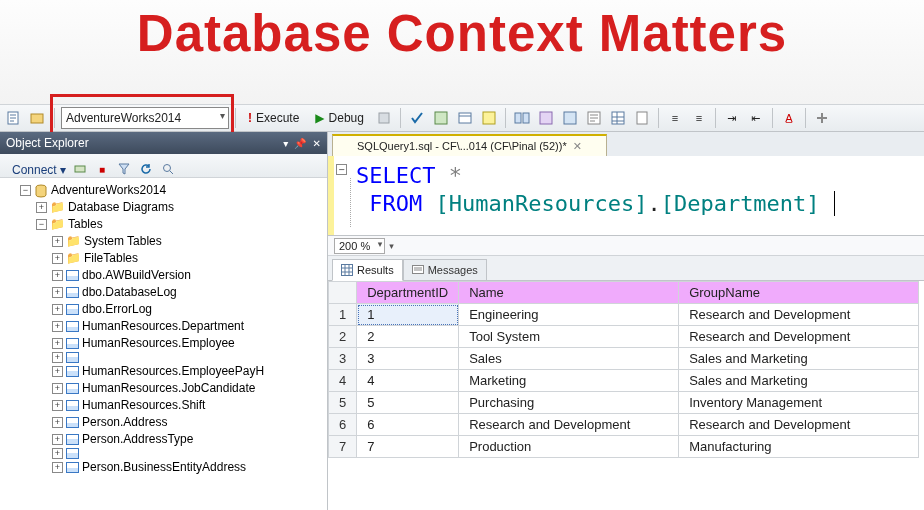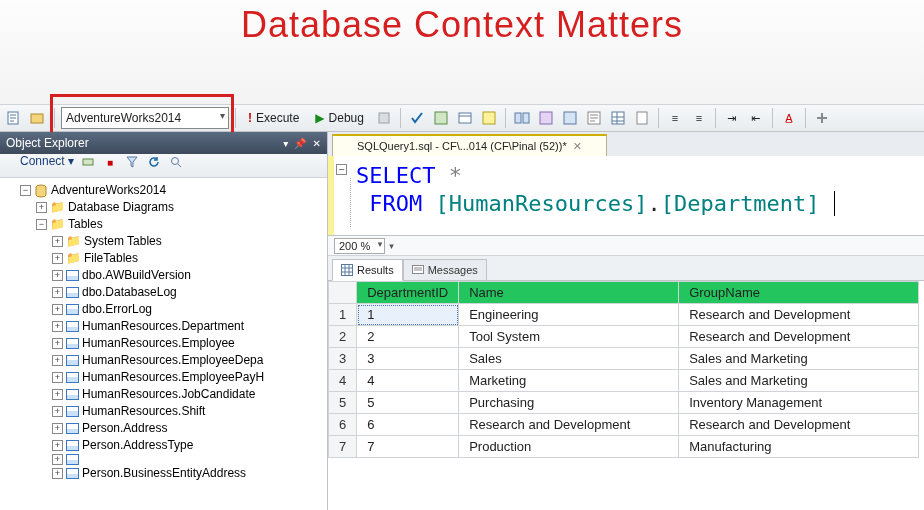--- a/index.html
+++ b/index.html
@@ -1,37 +1,37 @@
 <!DOCTYPE html>
 <html><head>
 <meta charset="utf-8">
 <style>
   * { box-sizing: border-box; }
   html, body { margin:0; padding:0; font-family: "Segoe UI", Tahoma, sans-serif; font-size:12px; color:#222; background:#fff; }
   .root { width:924px; height:510px; position:relative; overflow:hidden; background:linear-gradient(#fdfdfd,#f3f3f3 104px,#f3f3f3); }
-  .title-overlay { position:absolute; top:4px; left:0; width:100%; text-align:center; font-family: Arial, sans-serif; font-size:36px; font-weight:normal; color:#d61f1f; letter-spacing:1px; }
+  .title-overlay { position:absolute; top:4px; left:0; width:100%; text-align:center; font-family: Arial, sans-serif; font-size:51px; font-weight:bold; color:#d61f1f; letter-spacing:1px; }
   
   .toolbar { position:absolute; top:104px; left:0; height:28px; width:100%; display:flex; align-items:center; padding:0 4px; background:linear-gradient(#f6f8fa,#e8ecef); border-top:1px solid #d0d4d8; border-bottom:1px solid #c0c4c8; gap:4px;}
   .tb-btn { width:20px; height:20px; display:flex; align-items:center; justify-content:center; border:1px solid transparent; border-radius:2px;}
   .tb-sep { width:1px; height:20px; background:#c0c4c8; margin:0 2px;}
   .db-select { position:relative; width:168px; height:22px; border:1px solid #888; background:#fff; display:flex; align-items:center; padding:0 16px 0 4px; font-size:12px;}
   .db-select::after{content:"▾"; position:absolute; right:3px; top:2px; font-size:10px; color:#555;}
   .highlight-box { position:absolute; top:94px; left:50px; width:184px; height:42px; border:3px solid #d61f1f; pointer-events:none; }
   .exec { display:flex; align-items:center; gap:4px; padding:0 6px; height:22px;}
   .exec .bang{color:#c00; font-weight:bold;}
   .debug .tri{color:#1a8a1a;}
   .tb-icon{width:16px;height:16px;display:block;}
   .ico{font-size:11px; line-height:1;}
   
   .workspace { position:absolute; top:132px; left:0; right:0; bottom:0; display:flex; }
   
   .panel { width:328px; display:flex; flex-direction:column; background:#fff; border-right:1px solid #c0c4c8;}
   .panel-title { height:22px; background:linear-gradient(#5a6a80,#3d4a5c); color:#fff; display:flex; align-items:center; padding:0 6px; font-size:12px; justify-content:space-between;}
   .panel-title .ctrls{display:flex; gap:6px; font-size:10px;}
-  .panel-toolbar { height:24px; background:linear-gradient(#f6f8fa,#e8ecef); border-bottom:1px solid #d0d4d8; display:flex; align-items:flex-start; padding:0 20px; gap:6px;}
+  .panel-toolbar { height:24px; background:linear-gradient(#f6f8fa,#e8ecef); border-bottom:1px solid #d0d4d8; display:flex; align-items:flex-end; padding:0 12px; gap:6px;}
   .panel-toolbar .lbl{color:#1a3e7a;}
   .panel-toolbar .small{width:16px;height:16px;display:flex;align-items:center;justify-content:center;font-size:10px;}
   .tree { flex:1; overflow:auto; padding:4px 2px; font-size:12px; line-height:17px; color:#000;}
   .tree ul{list-style:none; margin:0; padding:0 0 0 16px;}
   .tree li{white-space:nowrap; position:relative;}
   .node{display:flex; align-items:center; gap:3px; padding:0 2px;}
   .tog{width:11px;height:11px;border:1px solid #888;background:#fff;display:inline-flex;align-items:center;justify-content:center;font-size:9px;line-height:1;color:#444;cursor:pointer;}
   .db-icon{width:14px;height:14px;}
   .fold-icon{color:#e0b552;}
   .tbl-icon{width:13px;height:11px;border:1px solid #3a78c4;background:linear-gradient(#fff 50%,#cbe1fa 50%);display:inline-block;}
@@ -51,21 +51,21 @@
   .zoom-row{height:20px; display:flex; align-items:center; padding:0 6px; gap:4px; background:#f8f9fb; border-bottom:1px solid #d0d4d8; font-size:11px;}
   .zoom-row .dd{border:1px solid #aaa; background:#fff; padding:0 14px 0 4px; position:relative; height:16px; display:flex; align-items:center; font-size:11px;}
   .zoom-row .dd::after{content:"▾"; position:absolute; right:2px; top:0; font-size:9px; color:#555;}
   .result-tabs{height:24px; display:flex; align-items:flex-end; gap:0; background:#eef1f4; padding:0 4px;}
   .rtab{height:22px; padding:0 8px; display:flex; align-items:center; gap:4px; border:1px solid #c0c4c8; background:#fff; font-size:11px; border-bottom:1px solid #fff; position:relative; top:1px;}
   .rtab.inactive{background:#e9edf1; border-bottom:1px solid #c0c4c8; color:#333;}
   .rtab .gico{width:12px;height:12px;}
   .grid{flex:1; overflow:auto; background:#fff; border-top:1px solid #c0c4c8;}
   table.results{border-collapse:collapse; font-size:13px;}
   table.results th, table.results td{border:1px solid #d0d4d8; padding:3px 10px; text-align:left; height:22px; white-space:nowrap;}
-  table.results th{background:#22c55e; font-weight:normal;}
+  table.results th{background:#f0abfc; font-weight:normal;}
   table.results th.rownum, table.results td.rownum{background:#f3f5f7; text-align:center; width:28px; color:#333;}
   table.results th.corner{background:#f3f5f7; width:28px;}
   table.results td.sel{background:#e8f0fb; outline:1px dotted #4a74b8; outline-offset:-2px;}
   svg{display:block;}
 </style>
 </head>
 <body>
 
 <div class="root">
 
@@ -295,21 +295,20 @@
                     <div class="node">
                         <span class="tog">+</span>
                         <span class="tbl-icon"></span>
                         <span>HumanResources.Employee</span>
                       </div>
                   </li>
                     <li>
                     <div class="node">
                         <span class="tog">+</span>
                         <span class="tbl-icon"></span>
-                        <span>HumanResources.EmployeeDepa</span>
                       </div>
                   </li>
                     <li>
                     <div class="node">
                         <span class="tog">+</span>
                         <span class="tbl-icon"></span>
                         <span>HumanResources.EmployeePayH</span>
                       </div>
                   </li>
                     <li>

